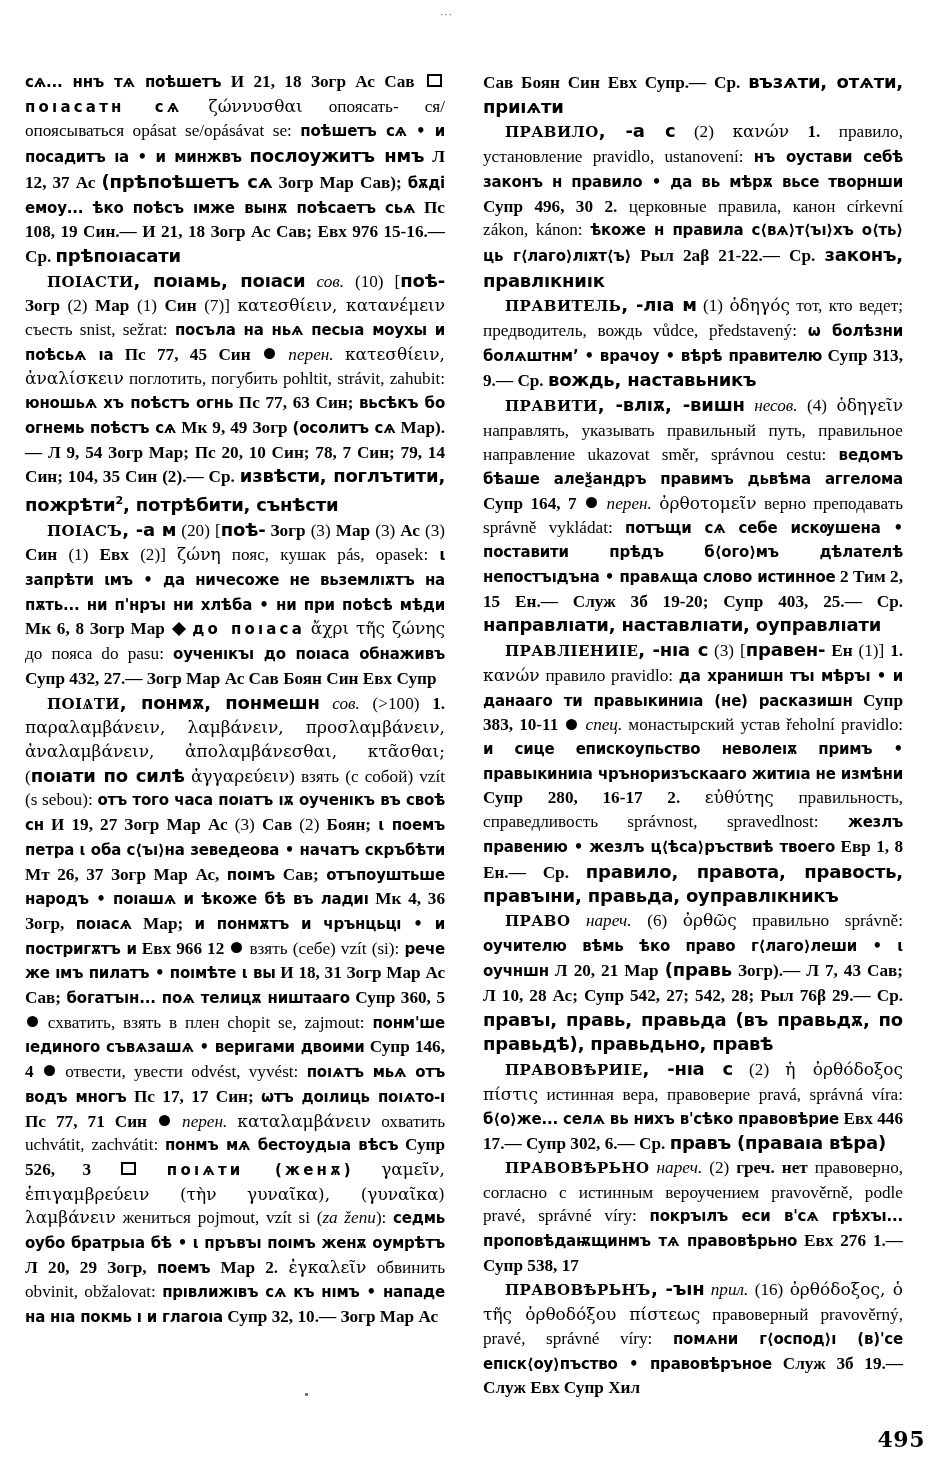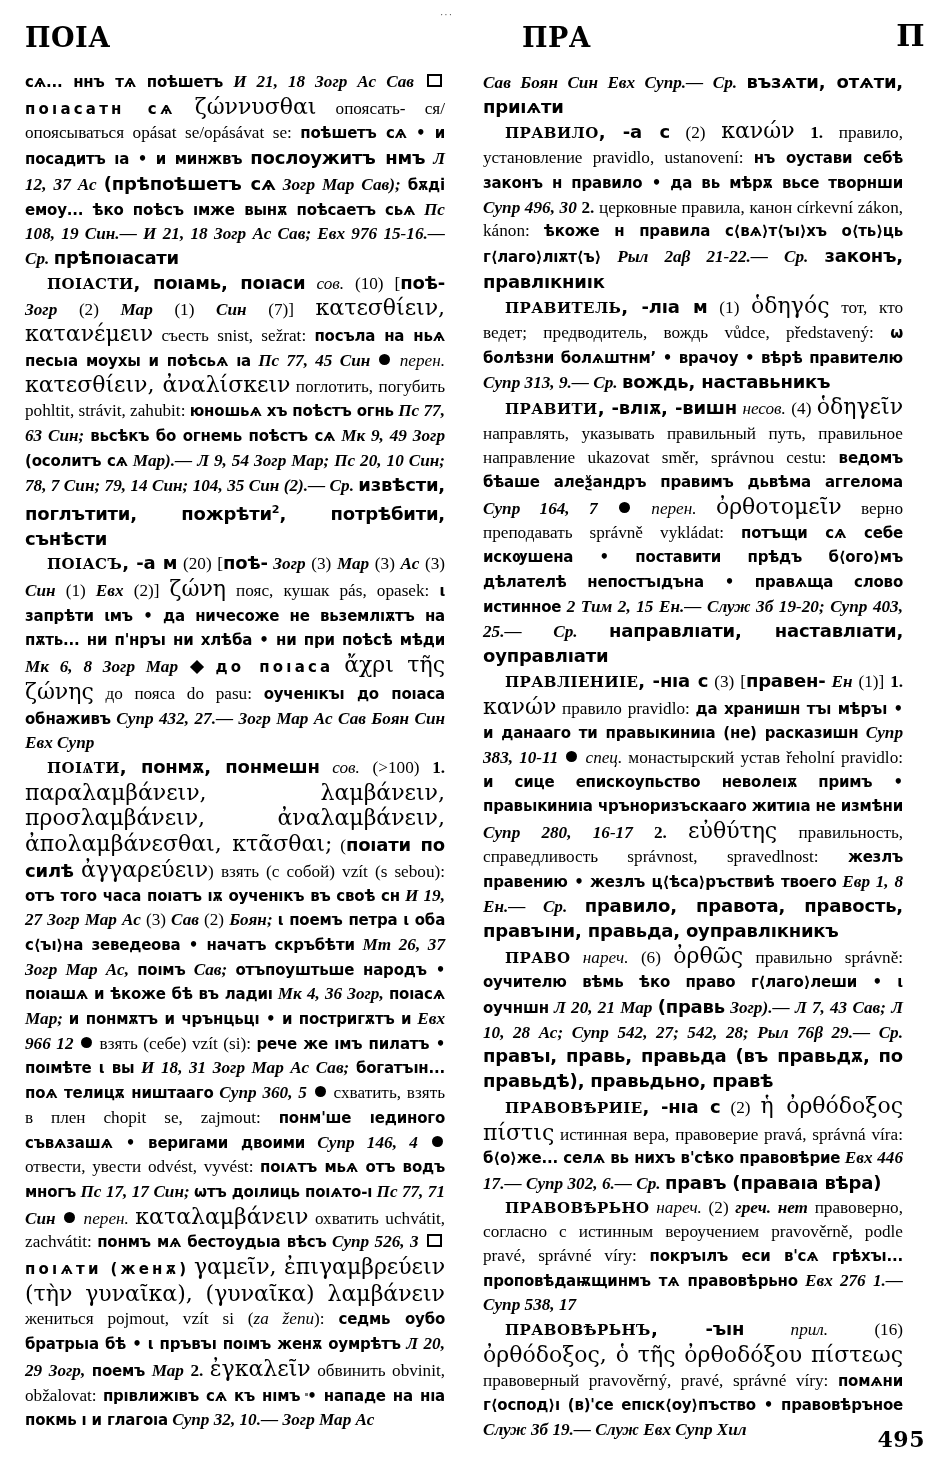--- a/index.html
+++ b/index.html
@@ -102,23 +102,23 @@
   }
   
   .ocs-sm {
     font-family: "DejaVu Sans", "Liberation Sans", sans-serif;
     font-weight: bold;
     font-size: 18px;
     letter-spacing: -0.2px;
   }
   
   .it   { font-style: italic; }
-  .bit  { font-style: italic; font-weight: bold; }
-  
-  .gr   { font-family: "DejaVu Serif", "Liberation Serif", serif; font-size: 22px; }
+  .bit  { font-weight: bold; }
+  
+  .gr   { font-family: "DejaVu Serif", "Liberation Serif", serif; font-size: 17px; }
   
   .ro   { font-family: "Liberation Serif", "DejaVu Serif", serif; margin-top: 12px; }
   .b    { font-weight: bold; }
 
   .bullet {
     display: inline-block;
     width: 11px; height: 11px;
     border-radius: 50%;
     background: #000;
     vertical-align: 0.04em;
@@ -159,25 +159,20 @@
     bottom: 80px;
     width: 3px; height: 3px;
     background: #777;
   }
 </style>
 </head>
 <body>
 
 <div class="page">
 
-  <div class="runhead">
-    <div class="rh-left">ПОІА</div>
-    <div class="rh-mid">ПРА</div>
-    <div class="rh-right">П</div>
-  </div>
   <div class="speck">···</div>
 
   <div class="cols">
 
     <div class="col col-left">
 
       <p class="cont"><span class="ocs">сѧ... ннъ тѧ поѣшетъ</span> <span class="bit">И 21, 18 Зогр Ас</span> <span class="bit">Сав</span> <span class="square"></span> <span class="ocs spaced">поıасатн сѧ</span> <span class="gr">ζώννυσθαι</span> <span class="ro">опоясать-</span> <span class="ro">ся/опоясываться</span> <span class="ro">opásat se/opásávat se:</span> <span class="ocs">поѣшетъ сѧ • и посадитъ ıа • и минжвъ</span> <span class="ocs-sm">послоужитъ нмъ</span> <span class="bit">Л 12, 37 Ас</span> <span class="ocs-sm">(прѣпоѣшетъ сѧ</span> <span class="bit">Зогр Мар Сав);</span> <span class="ocs">бѫді емоу... ѣко поѣсъ ıмже вынѫ поѣсаетъ сьѧ</span> <span class="bit">Пс 108, 19 Син.— И 21, 18 Зогр Ас Сав; Евх 976 15-16.— <span class="b">Ср.</span></span> <span class="ocs-sm">прѣпоıасати</span></p>
 
       <p class="indent"><span class="hw">ПОІАСТИ</span><span class="ocs-sm">, поıамь, поıаси</span> <span class="it">сов.</span> <span class="ro">(10)</span> <span class="ro">[<span class="ocs-sm">поѣ-</span></span> <span class="bit">Зогр</span> <span class="ro">(2)</span> <span class="bit">Мар</span> <span class="ro">(1)</span> <span class="bit">Син</span> <span class="ro">(7)]</span> <span class="gr">κατεσθίειν, κατανέμειν</span> <span class="ro">съесть snist, sežrat:</span> <span class="ocs">посъла на ньѧ песьıа моухы и поѣсьѧ ıа</span> <span class="bit">Пс 77, 45 Син</span> <span class="bullet"></span> <span class="it">перен.</span> <span class="gr">κατεσθίειν, ἀναλίσκειν</span> <span class="ro">поглотить, погубить pohltit, strávit, zahubit:</span> <span class="ocs">юношьѧ хъ поѣстъ огнь</span> <span class="bit">Пс 77, 63 Син;</span> <span class="ocs">вьсѣкъ бо огнемь поѣстъ сѧ</span> <span class="bit">Мк 9, 49 Зогр</span> <span class="ocs">(осолитъ сѧ</span> <span class="bit">Мар).— Л 9, 54 Зогр Мар; Пс 20, 10 Син; 78, 7 Син; 79, 14 Син; 104, 35 Син (2).— <span class="b">Ср.</span></span> <span class="ocs-sm">извѣсти, поглътити, пожрѣти<span class="sup">2</span>, потрѣбити, сънѣсти</span></p>
 

